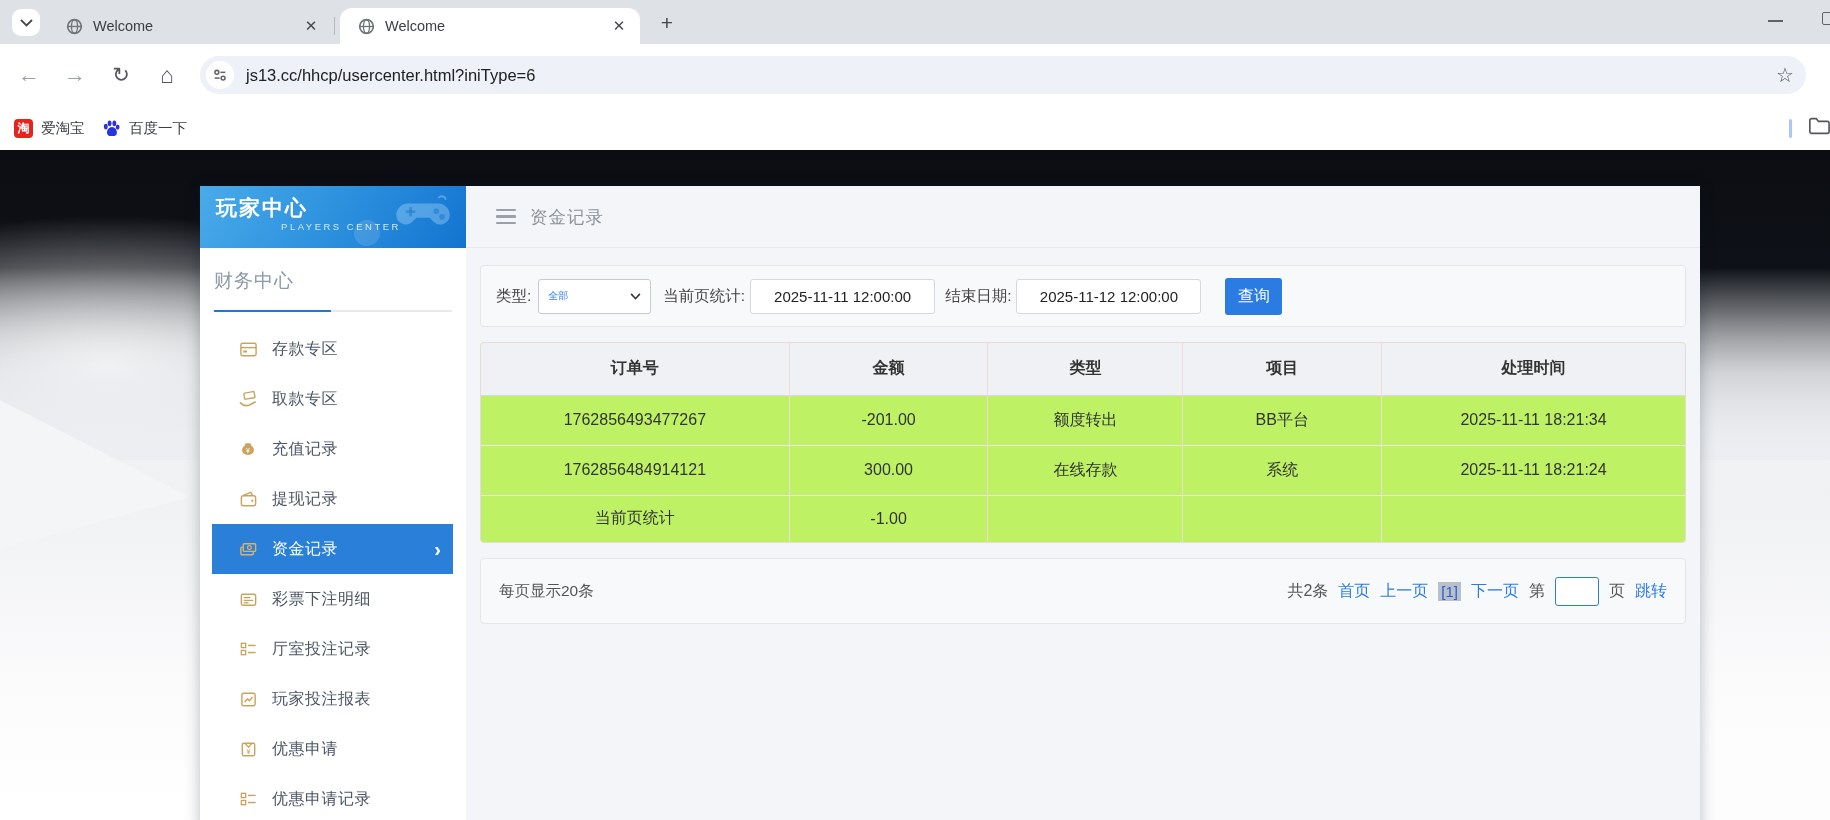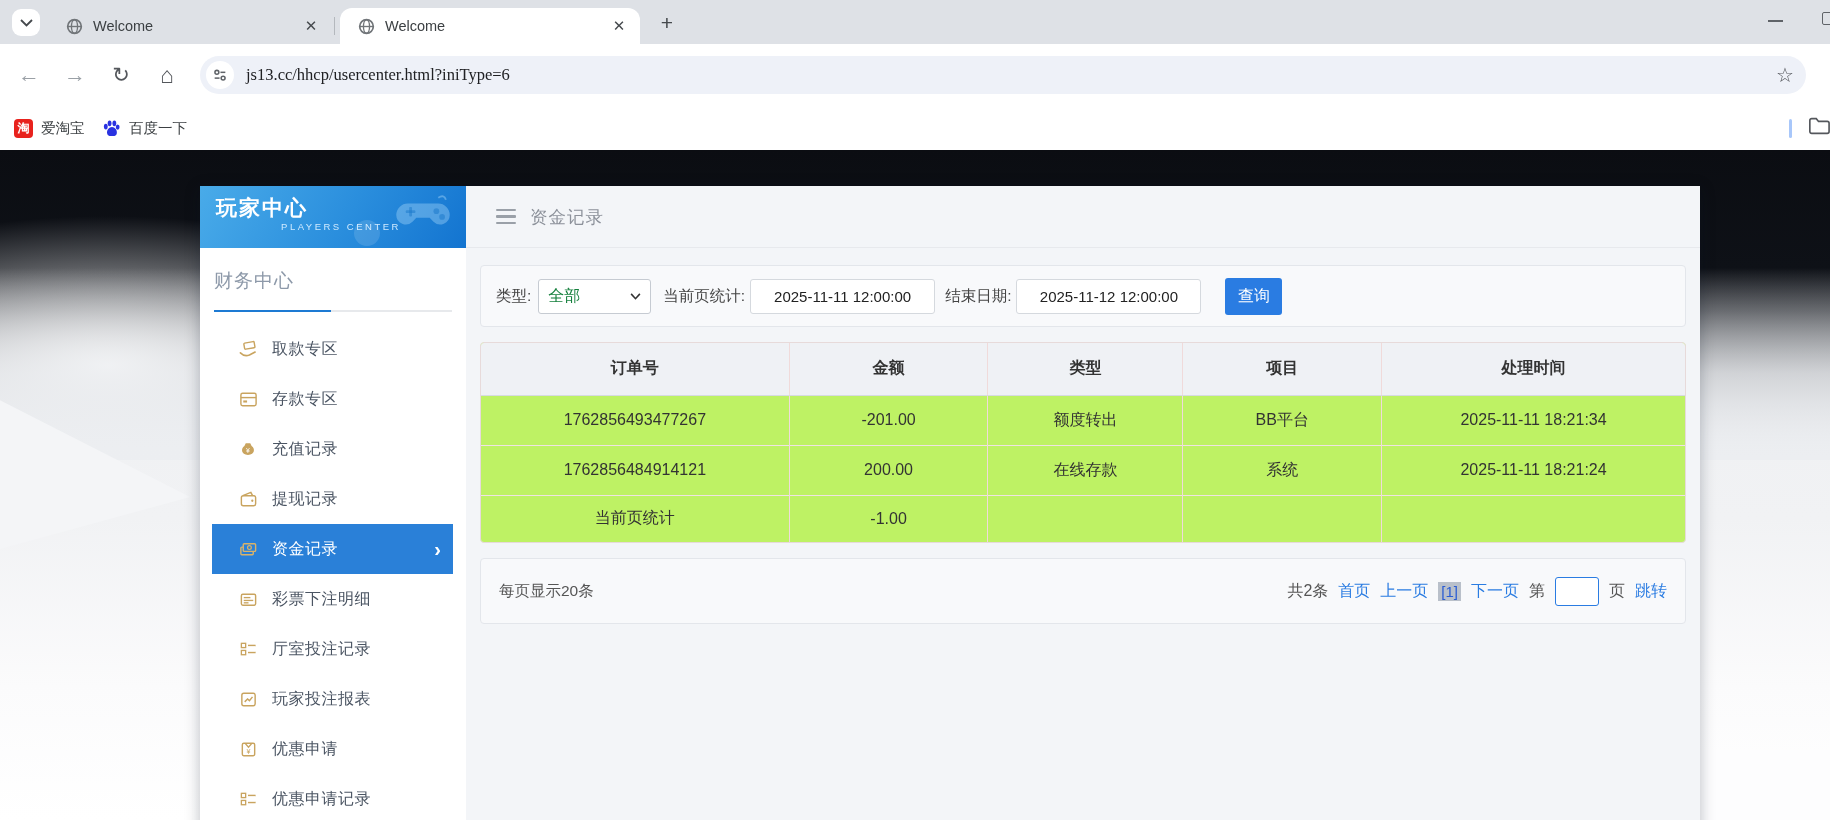--- a/index.html
+++ b/index.html
@@ -26,21 +26,21 @@
     border-radius:2px; cursor:pointer; }
 
   .toolbar { position:absolute; left:0; top:44px; width:100%; height:62px; background:#fff; }
   .nav-btn { position:absolute; top:16px; width:30px; height:30px; display:flex; align-items:center;
     justify-content:center; font-size:22px; cursor:pointer; }
   .nav-back { left:14px; color:#9aa0a6; }
   .nav-fwd  { left:60px; color:#9aa0a6; }
   .nav-reload { left:106px; color:#54575c; font-size:21px; }
   .nav-home { left:152px; color:#54575c; font-size:23px; }
   .urlbar { position:absolute; left:200px; top:12px; width:1606px; height:38px; background:#eef1f8;
-    border-radius:19px; display:flex; align-items:center; cursor:text;font-family:Liberation Serif, serif; }
+    border-radius:19px; display:flex; align-items:center; cursor:text; }
   .tune-wrap { width:28px; height:28px; margin-left:6px; background:#fff; border-radius:50%;
     display:flex; align-items:center; justify-content:center; flex:0 0 auto; }
   .url-text { margin-left:12px; font-size:16.5px; color:#202124; flex:1 1 auto; white-space:nowrap; }
   .star-btn { flex:0 0 auto; margin-right:12px; font-size:20px; color:#54575c; cursor:pointer; line-height:1; }
 
   .bookmarks { position:absolute; left:0; top:106px; width:100%; height:44px; background:#fff; }
   .bm-item { position:absolute; top:8px; height:28px; display:flex; align-items:center; gap:8px;
     padding:0 6px; border-radius:6px; cursor:pointer; }
   .bm-1 { left:8px; } .bm-2 { left:96px; }
   .bm-label { font-size:14.5px; color:#3c4043; white-space:nowrap; }
@@ -102,21 +102,21 @@
   .hamburger { width:20px; display:flex; flex-direction:column; gap:4px; }
   .hamburger span { display:block; height:2.5px; background:#9aa0a8; border-radius:1px; }
   .ct-title { margin-left:14px; font-size:17.5px; color:#8c919a; letter-spacing:1px; }
   .ct-body { padding:17px 14px; }
 
   .filter-card { height:62px; background:#f8f9fb; border:1px solid #e3e6eb; border-radius:4px;
     display:flex; align-items:center; padding:0 15px; }
   .f-label { font-size:15.5px; color:#444; }
   .f-select { width:113px; height:35px; margin-left:7px; background:#fff; border:1px solid #c6cbd2;
     border-radius:3px; display:flex; align-items:center; padding:0 9px; cursor:pointer; }
-  .f-select .sel-val { flex:1; font-size:16px; color:#15803d; }
+  .f-select .sel-val { flex:1; font-size:10px; color:#3b82f6; }
   .f-gap1 { width:12px; } .f-gap2 { width:10px; }
   .f-input { width:185px; height:35px; margin-left:5px; background:#fff; border:1px solid #d5d9de;
     border-radius:3px; font-size:15px; color:#222; text-align:center; font-family:"Liberation Sans",sans-serif; }
   .f-btn { margin-left:24px; width:57px; height:37px; background:#2a7ce2; color:#fff; border:none;
     border-radius:3px; font-size:16px; cursor:pointer; font-family:"Liberation Sans",sans-serif; }
 
   .table-wrap { margin-top:15px; border:1px solid #e7dada; border-radius:4px; overflow:hidden; background:#bef264; }
   table { width:100%; border-collapse:collapse; table-layout:fixed; }
   col.c1 { width:25.6%; } col.c2 { width:16.5%; } col.c3 { width:16.2%; } col.c4 { width:16.5%; } col.c5 { width:25.2%; }
   thead th { height:52px; background:#eff1f5; font-size:16px; font-weight:bold; color:#333;
@@ -254,36 +254,36 @@
               </svg>
           </span>
         </div>
         <div class="sb-section">
           <div class="sb-section-title">财务中心</div>
           <div class="sb-rule"></div>
         </div>
         <ul class="menu">
           <li>
             <span class="mi-icon">
+                <svg width="19" height="19" viewBox="0 0 20 20">
+                  <rect x="2" y="3.5" width="16" height="13" rx="1.8" fill="none" stroke="#c9a45f" stroke-width="1.5"></rect>
+                  <line x1="2" y1="8" x2="18" y2="8" stroke="#c9a45f" stroke-width="1.5"></line>
+                  <rect x="4.5" y="11" width="4" height="2.2" fill="#c9a45f"></rect>
+                </svg>
+              </span>
+            <span class="mi-label">存款专区</span>
+          </li>
+          <li>
+            <span class="mi-icon">
                 <svg width="20" height="19" viewBox="0 0 20 20">
                   <rect x="6" y="2.5" width="11" height="6.5" rx="1" fill="none" stroke="#c9a45f" stroke-width="1.5" transform="rotate(-10 11 6)"></rect>
                   <path d="M2 13.5 q4.5 4.5 9.5 2.2 l6 -3" fill="none" stroke="#c9a45f" stroke-width="1.7" stroke-linecap="round"></path>
                 </svg>
               </span>
             <span class="mi-label">取款专区</span>
-          </li>
-          <li>
-            <span class="mi-icon">
-                <svg width="19" height="19" viewBox="0 0 20 20">
-                  <rect x="2" y="3.5" width="16" height="13" rx="1.8" fill="none" stroke="#c9a45f" stroke-width="1.5"></rect>
-                  <line x1="2" y1="8" x2="18" y2="8" stroke="#c9a45f" stroke-width="1.5"></line>
-                  <rect x="4.5" y="11" width="4" height="2.2" fill="#c9a45f"></rect>
-                </svg>
-              </span>
-            <span class="mi-label">存款专区</span>
           </li>
           <li>
             <span class="mi-icon">
                 <svg width="18" height="19" viewBox="0 0 20 20">
                   <path d="M7.5 3 h5 l1.5 3.2 c4 2.5 4 9.8 -4 9.8 s-8 -7.3 -4 -9.8 z" fill="#c9a45f"></path>
                   <text x="10" y="13.4" font-size="7.5" fill="#fff" text-anchor="middle" font-family="Liberation Sans, sans-serif">¥</text>
                 </svg>
               </span>
             <span class="mi-label">充值记录</span>
           </li>
@@ -412,21 +412,21 @@
               <tbody>
                 <tr>
                   <td>1762856493477267</td>
                   <td>-201.00</td>
                   <td>额度转出</td>
                   <td>BB平台</td>
                   <td>2025-11-11 18:21:34</td>
                 </tr>
                 <tr>
                   <td>1762856484914121</td>
-                  <td>200.00</td>
+                  <td>300.00</td>
                   <td>在线存款</td>
                   <td>系统</td>
                   <td>2025-11-11 18:21:24</td>
                 </tr>
                 <tr>
                   <td>当前页统计</td>
                   <td>-1.00</td>
                   <td></td>
                   <td></td>
                   <td></td>

